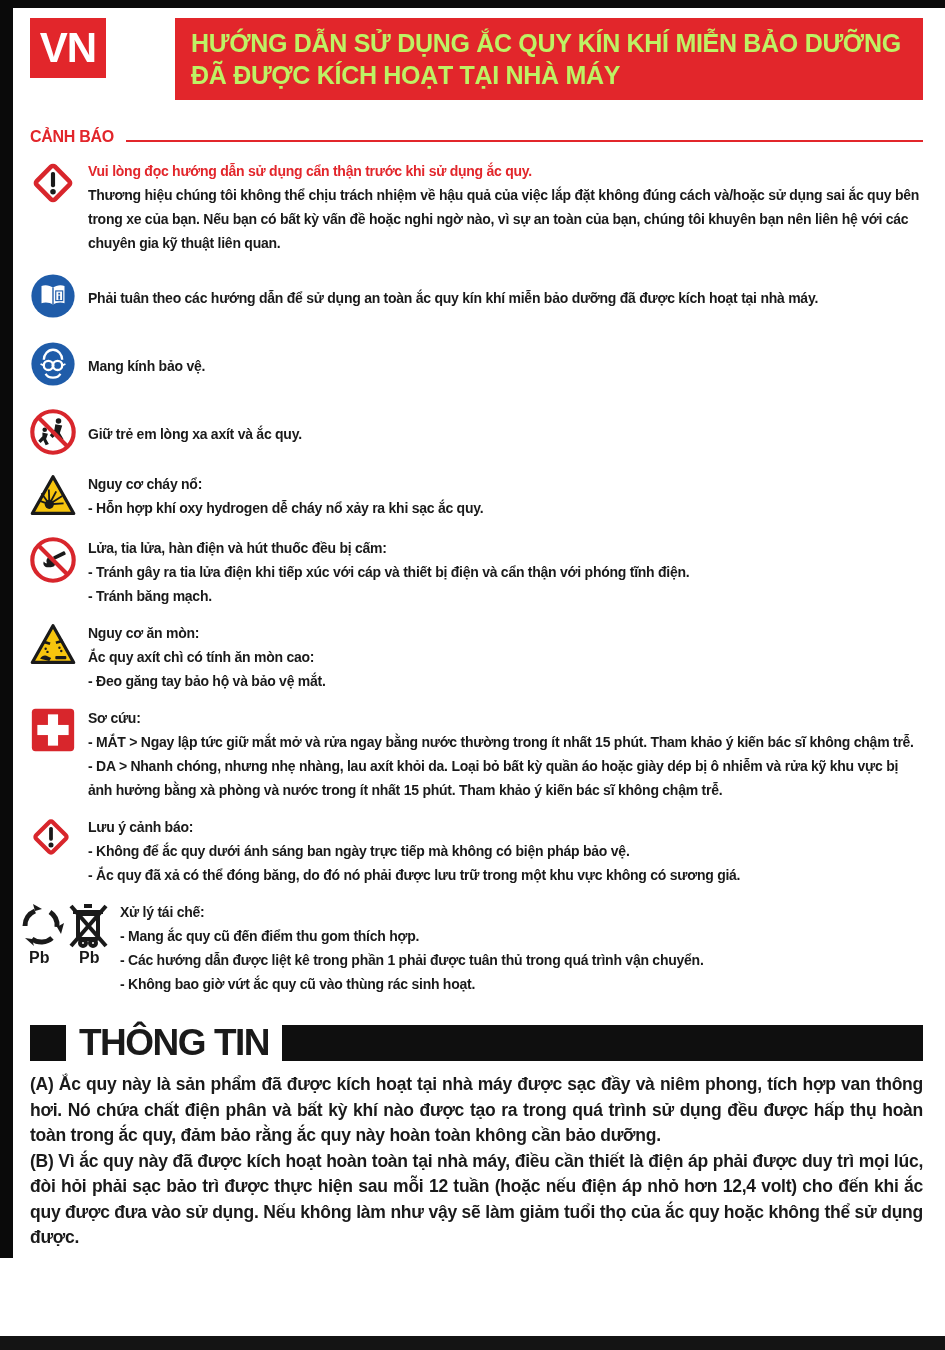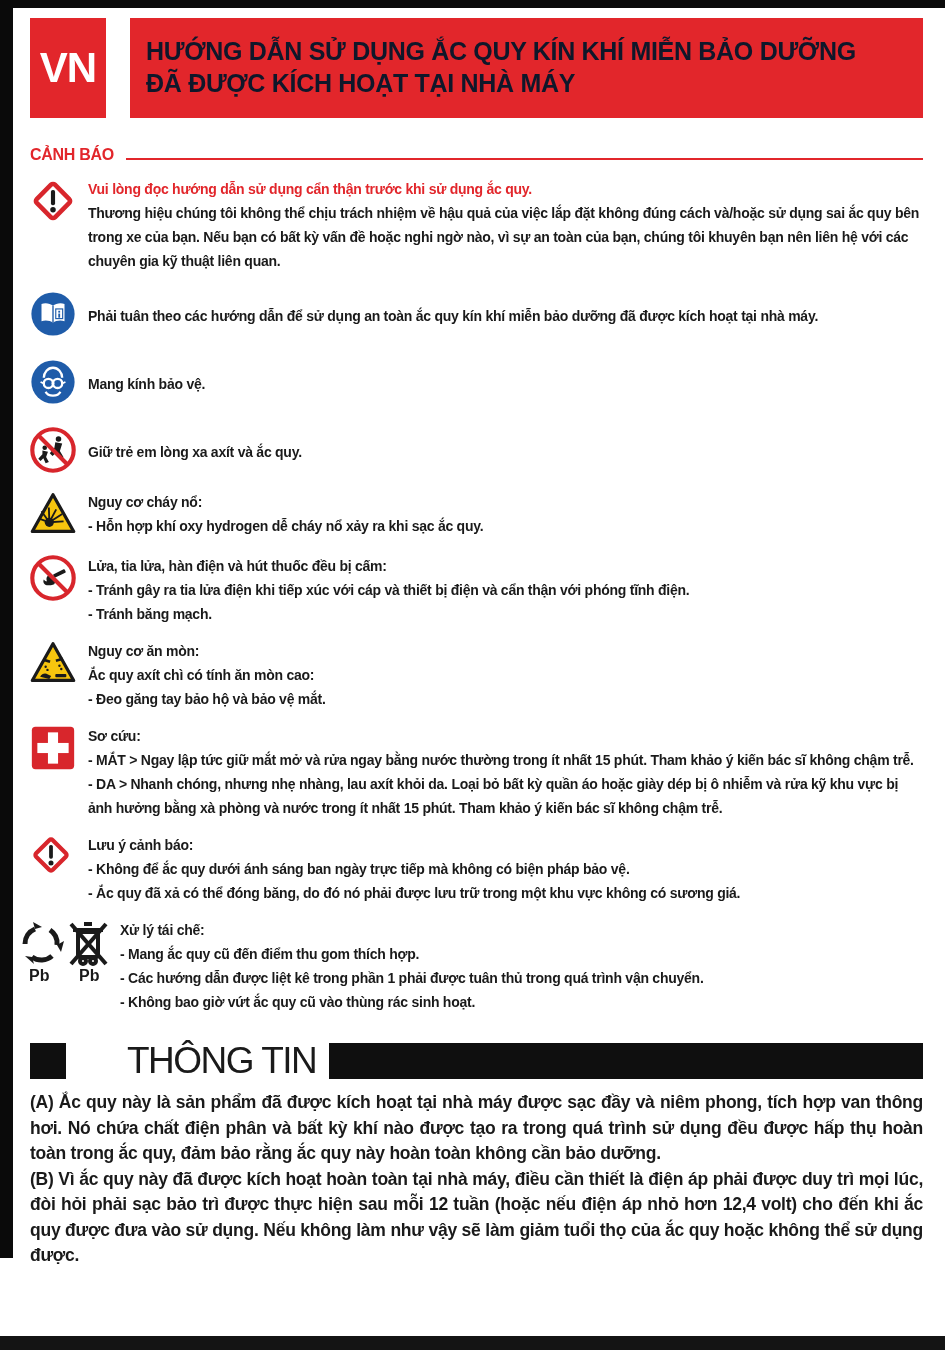--- a/index.html
+++ b/index.html
@@ -7,42 +7,42 @@
     width:945px;height:1350px;position:relative;overflow:hidden;
     background:#ffffff;color:#1a1a1a;
     font-family:"Liberation Sans","DejaVu Sans",sans-serif;
   }
   .edge-l{position:absolute;left:0;top:0;width:13px;height:1258px;background:#0a0a0a;}
   .edge-t{position:absolute;left:0;top:0;width:100%;height:8px;background:#0a0a0a;}
   .edge-b{position:absolute;left:0;bottom:0;width:100%;height:14px;background:#141414;}
   .content{position:absolute;left:0;top:0;width:945px;box-sizing:border-box;padding:18px 22px 0 30px;}
 
   .header{display:flex;gap:24px;}
-  .vn-badge{flex:0 0 76px;height:100px;background:#E2262B;color:#fff;
+  .vn-badge{flex:0 0 76px;height:60px;background:#E2262B;color:#fff;
     display:flex;align-items:center;justify-content:center;
     font-size:42px;font-weight:800;letter-spacing:-1px;}
-  .banner{flex:1;background:#E2262B;color:#0f172a;padding:17px 16px;box-sizing:border-box;
-    font-size:25px;font-weight:700;line-height:32px;letter-spacing:-0.3px;}
+  .banner{flex:1;background:#E2262B;color:#bef264;padding:9px 16px;box-sizing:border-box;
+    font-size:25px;font-weight:700;line-height:32px;letter-spacing:-0.3px;margin-left:45px;}
 
   .cb-heading{margin-top:28px;display:flex;align-items:flex-end;gap:12px;
     color:#E2262B;font-size:16px;font-weight:700;letter-spacing:-0.3px;}
   .cb-heading .rule{flex:1;border-bottom:2px solid #E2262B;margin-bottom:4px;}
 
   .items{margin-top:4px;}
   .item{display:flex;margin-top:13px;}
   .item.c{align-items:center;margin-top:17px;}
   .ic{flex:0 0 58px;width:58px;padding-top:1px;}
   .ic.wide{flex:0 0 104px;width:104px;margin-left:-14px;}
   .txt{flex:1;font-size:14px;line-height:24px;font-weight:600;letter-spacing:-0.25px;}
   .red-lead{color:#E2262B;font-weight:700;}
   .t-bold{font-weight:700;}
 
   .band{display:flex;align-items:center;gap:13px;margin-top:26px;margin-bottom:8px;}
   .band .sq{flex:0 0 36px;width:36px;height:36px;background:#0f0f0f;}
-  .band .bt{font-size:37px;font-weight:400;letter-spacing:-1.5px;white-space:nowrap;margin-left:48px;}
+  .band .bt{font-size:37px;font-weight:700;letter-spacing:-1.5px;white-space:nowrap;}
   .band .bar{flex:1;height:36px;background:#0f0f0f;}
 
   .paras{font-size:17.5px;line-height:25.5px;font-weight:600;letter-spacing:-0.25px;text-align:justify;}
   .paras div{text-align:justify;}
 </style>
 </head>
 <body>
 
 <div class="edge-l"></div>
 <div class="edge-t"></div>

